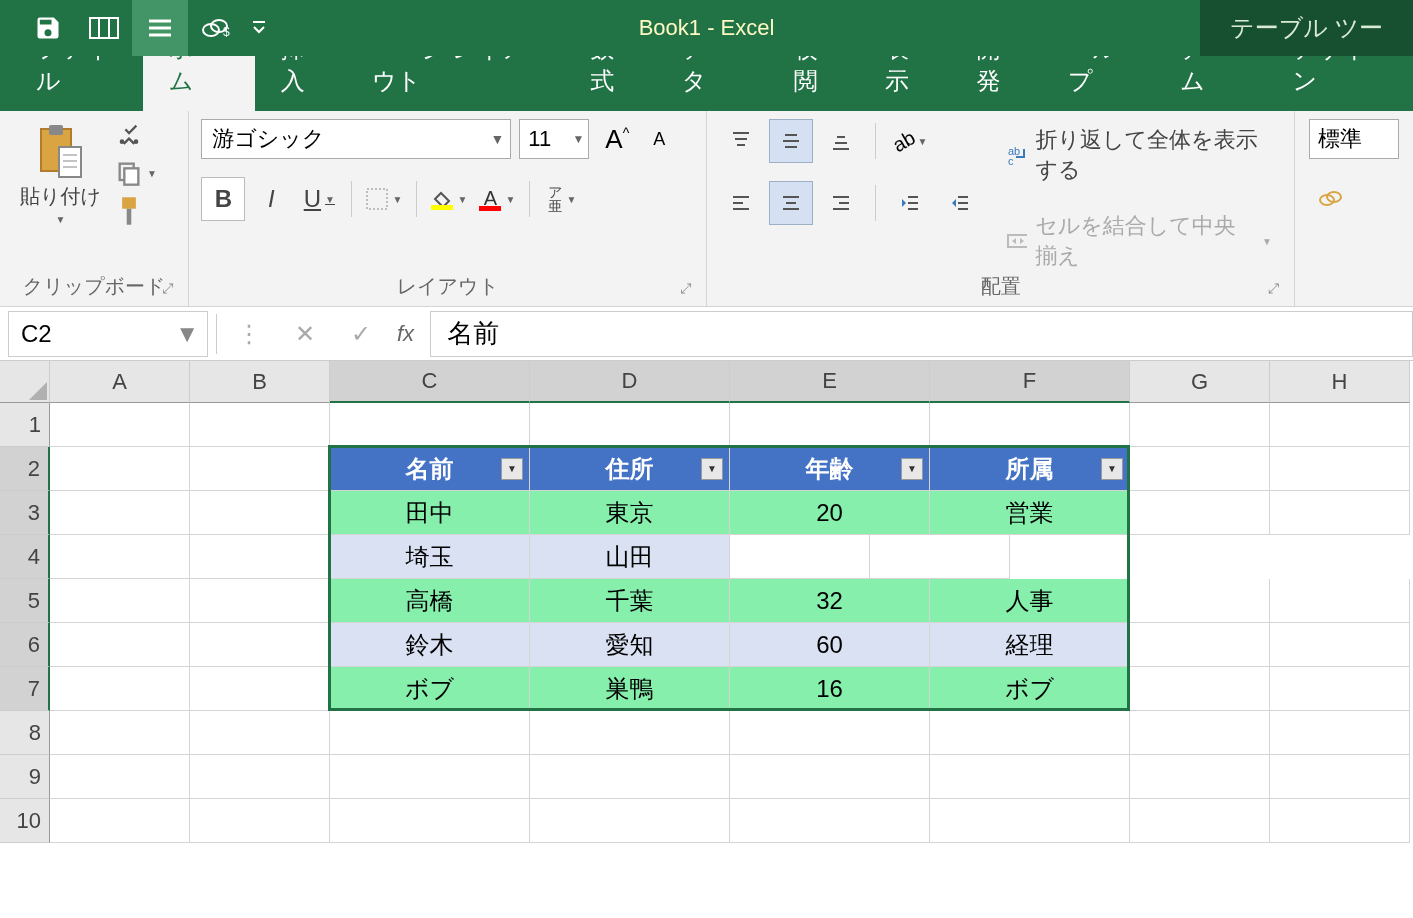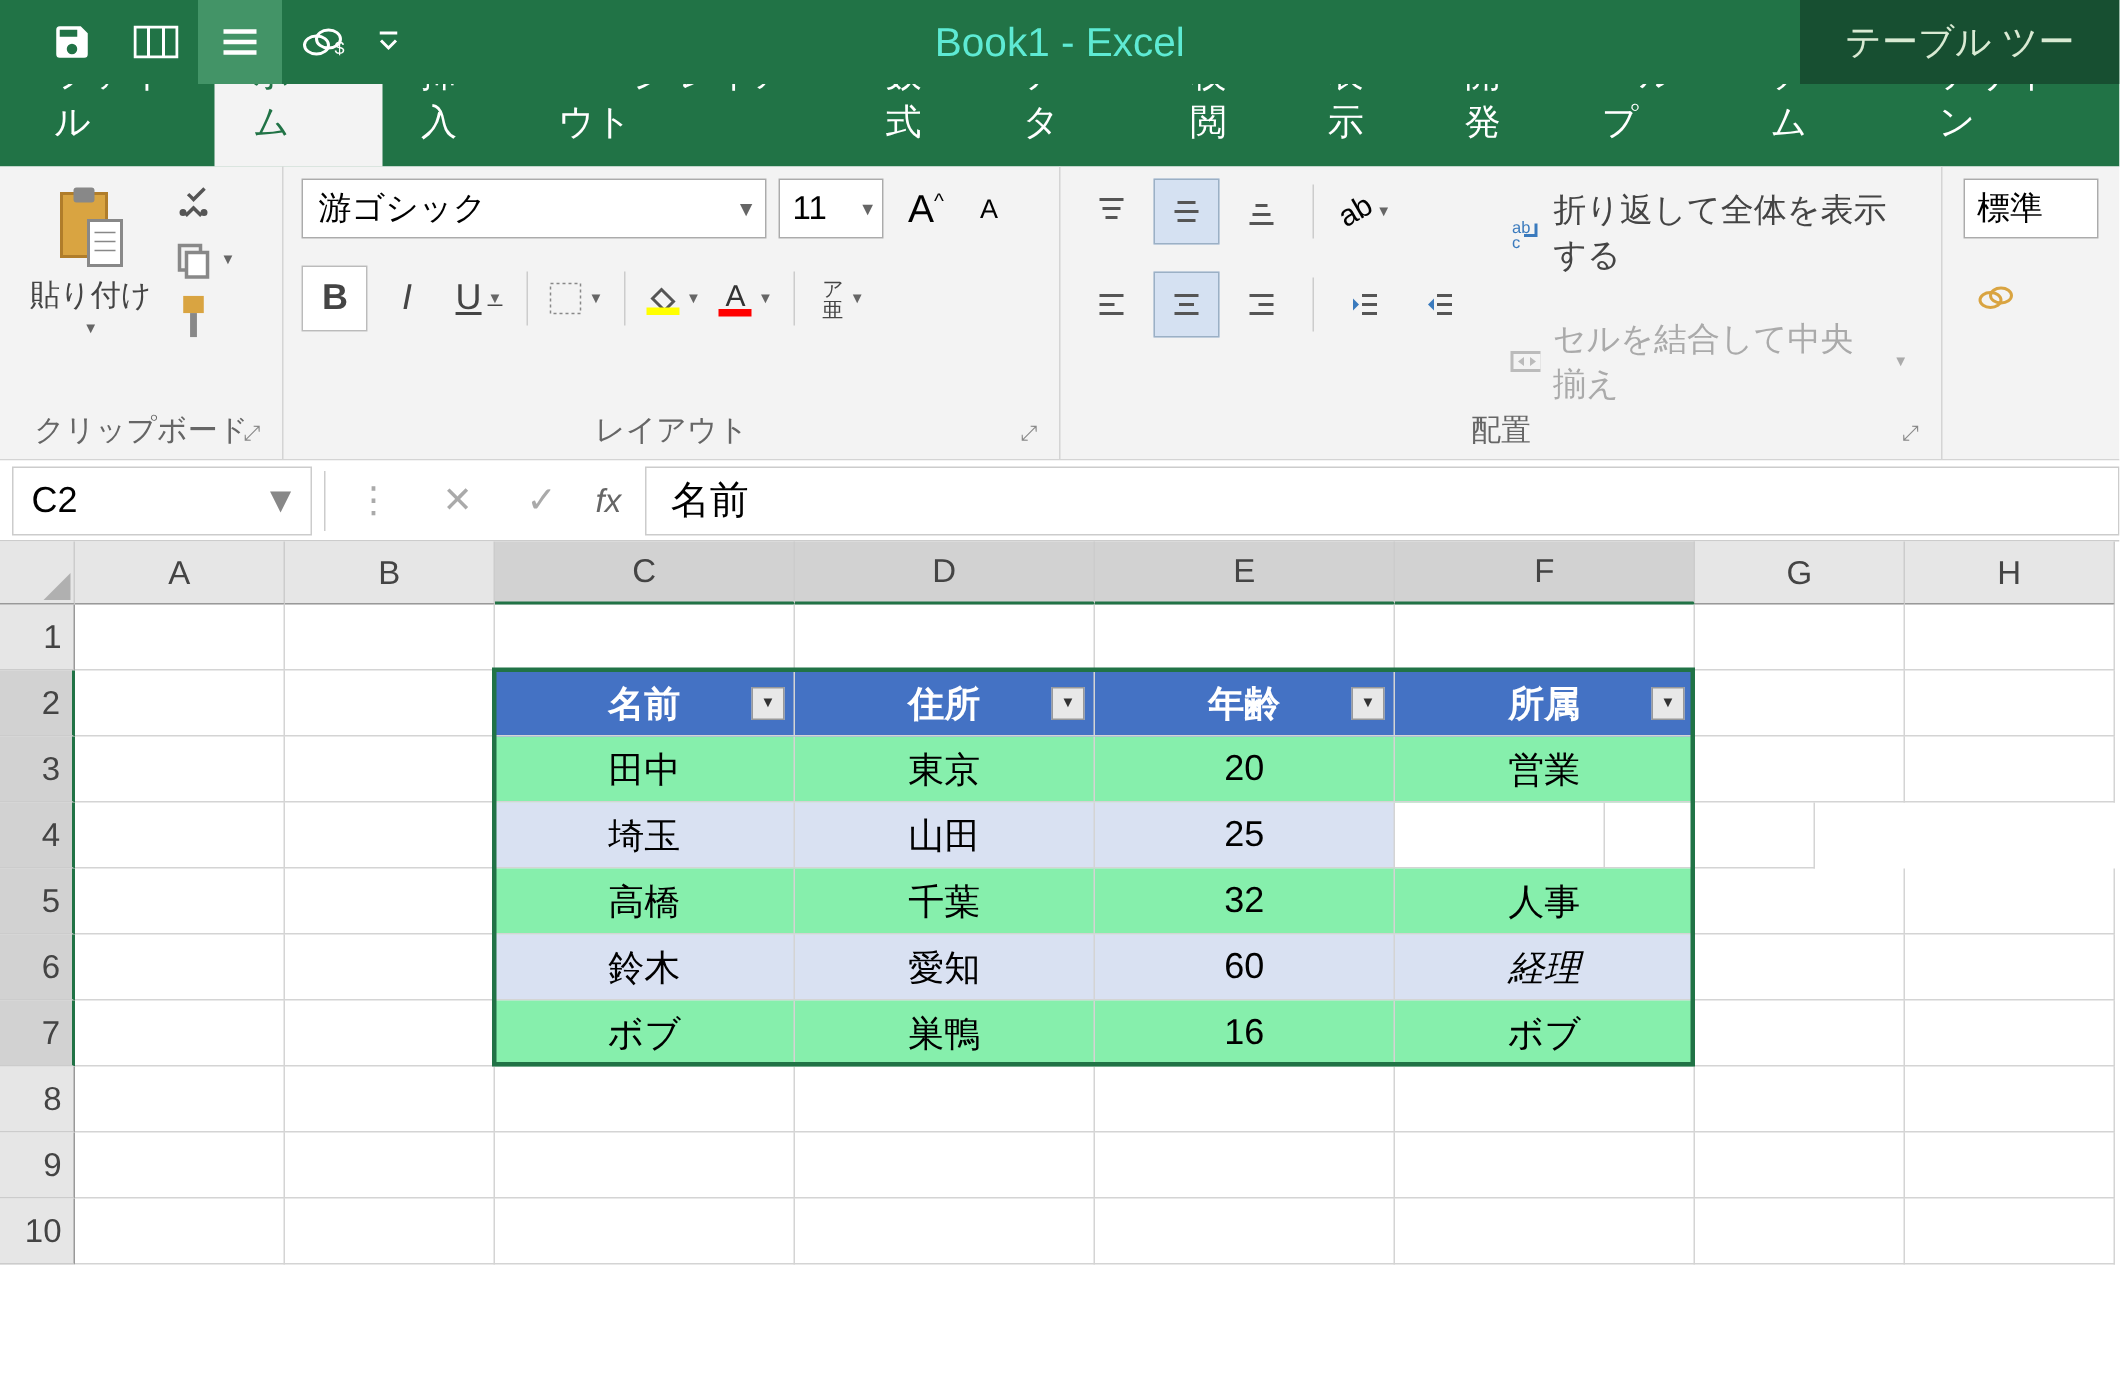--- a/index.html
+++ b/index.html
@@ -3,21 +3,21 @@
 <meta charset="utf-8">
 <style>
 * { margin: 0; padding: 0; box-sizing: border-box; font-family: "Yu Gothic UI", "Meiryo", sans-serif; }
 body { background: #fff; overflow: hidden; width: 1413px; height: 918px; }
 
 
 .titlebar { background: #217346; height: 56px; display: flex; align-items: center; color: #fff; position: relative; }
 .qat { display: flex; align-items: center; gap: 0; padding-left: 20px; }
 .qat-btn { width: 56px; height: 56px; display: flex; align-items: center; justify-content: center; cursor: pointer; }
 .qat-btn.active { background: #439467; }
-.title-center { position: absolute; left: 50%; transform: translateX(-50%); font-size: 27px; font-weight: 400; color: #5eead4; }
+.title-center { position: absolute; left: 50%; transform: translateX(-50%); font-size: 22px; font-weight: 400; color: #fef9c3; }
 .table-tools { position: absolute; right: 0; top: 0; background: #174f31; height: 56px; padding: 0 30px; display: flex; align-items: center; font-size: 24px; color: #d9ead3; }
 
 
 .ribbon-tabs { background: #217346; height: 55px; display: flex; align-items: flex-end; padding-left: 10px; }
 .ribbon-tab { padding: 14px 26px; color: #fff; font-size: 24px; cursor: pointer; }
 .ribbon-tab.active { background: #f3f3f3; color: #217346; }
 .ribbon-tab.design { margin-left: auto; padding-right: 40px; }
 
 
 .ribbon { background: #f3f3f3; height: 196px; border-bottom: 1px solid #d4d4d4; display: flex; }
@@ -419,41 +419,40 @@
           <div class="cell trow-odd" style="width: 200px;">20</div>
           <div class="cell trow-odd" style="width: 200px;">営業</div>
           <div class="cell" style="width: 140px;"></div>
           <div class="cell" style="width: 140px;"></div>
         </div>
         <div class="row">
           <div class="cell" style="width: 140px;"></div>
           <div class="cell" style="width: 140px;"></div>
           <div class="cell trow-even" style="width: 200px;">埼玉</div>
           <div class="cell trow-even" style="width: 200px;">山田</div>
-          <div class="cell trow-even" style="width: 200px;">25</div>
           <div class="cell" style="width: 140px;"></div>
           <div class="cell" style="width: 140px;"></div>
         </div>
         <div class="row">
           <div class="cell" style="width: 140px;"></div>
           <div class="cell" style="width: 140px;"></div>
           <div class="cell trow-odd" style="width: 200px; text-align: right;">高橋</div>
           <div class="cell trow-odd" style="width: 200px;">千葉</div>
           <div class="cell trow-odd" style="width: 200px;">32</div>
           <div class="cell trow-odd" style="width: 200px;">人事</div>
           <div class="cell" style="width: 140px;"></div>
           <div class="cell" style="width: 140px;"></div>
         </div>
         <div class="row">
           <div class="cell" style="width: 140px;"></div>
           <div class="cell" style="width: 140px;"></div>
           <div class="cell trow-even" style="width: 200px;">鈴木</div>
           <div class="cell trow-even" style="width: 200px;">愛知</div>
           <div class="cell trow-even" style="width: 200px;">60</div>
-          <div class="cell trow-even" style="width: 200px; font-style: italic;">経理</div>
+          <div class="cell trow-even" style="width: 200px;">経理</div>
           <div class="cell" style="width: 140px;"></div>
           <div class="cell" style="width: 140px;"></div>
         </div>
         <div class="row">
           <div class="cell" style="width: 140px;"></div>
           <div class="cell" style="width: 140px;"></div>
           <div class="cell trow-odd" style="width: 200px;">ボブ</div>
           <div class="cell trow-odd" style="width: 200px;">巣鴨</div>
           <div class="cell trow-odd" style="width: 200px;">16</div>
           <div class="cell trow-odd" style="width: 200px;">ボブ</div>

